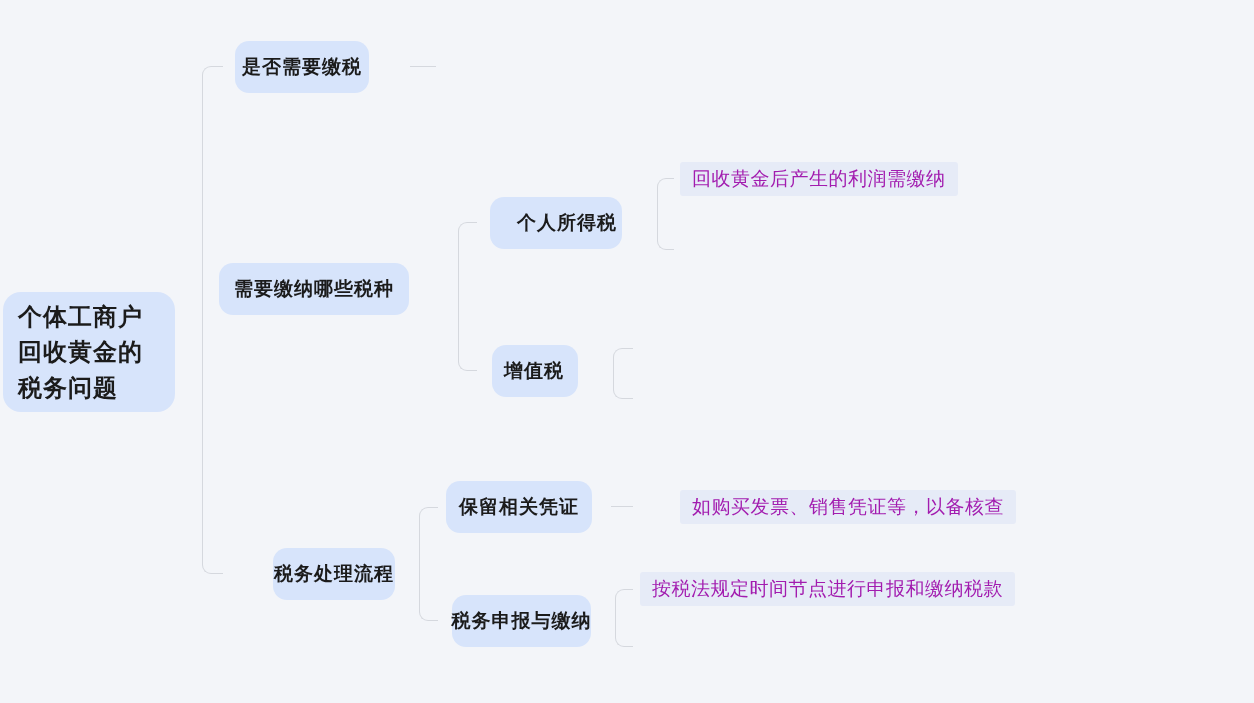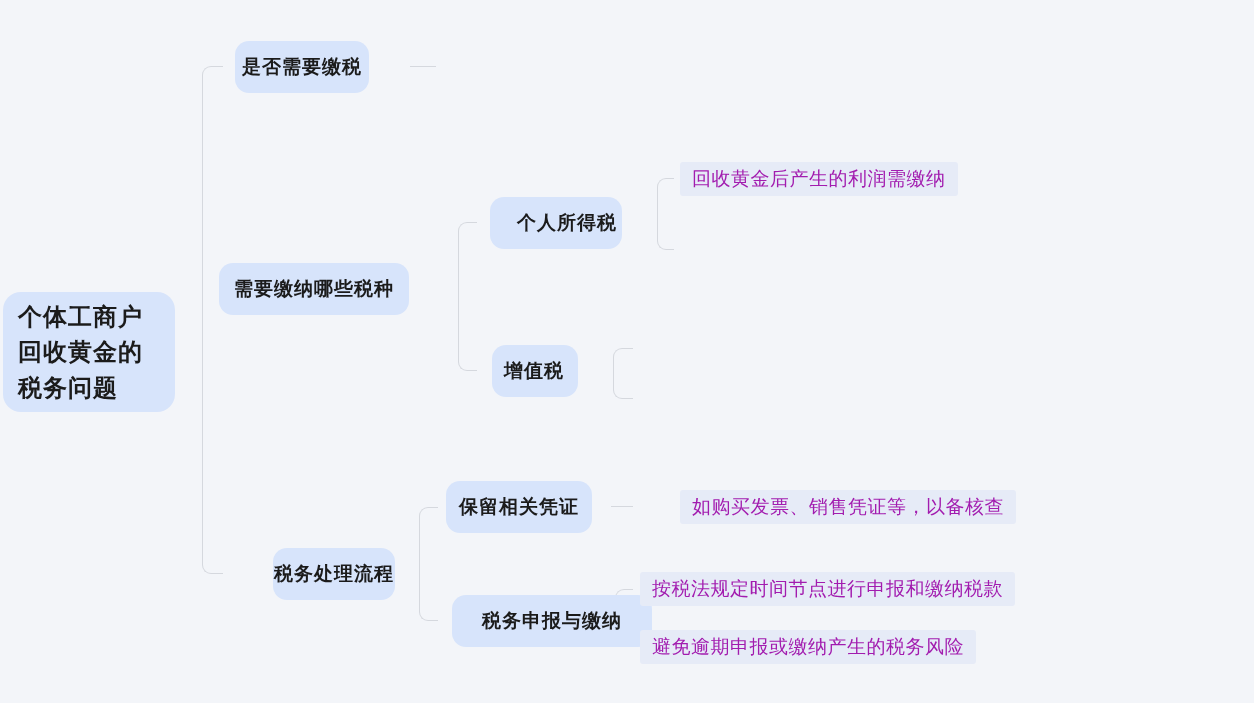--- a/index.html
+++ b/index.html
@@ -93,19 +93,18 @@
 
   <div class="node" style="left:235px;top:548px;width:122px;margin-left:38px;">
     <span>税务处理流程</span>
   </div>
 
   <div class="node" style="left:446px;top:481px;width:146px;justify-content:center;">
     <span>保留相关凭证</span>
   </div>
   <div class="leaf" style="left:680px;top:490px;">如购买发票、销售凭证等，以备核查</div>
 
-  <div class="node" style="left:452px;top:595px;width:200px;text-align:right;">
+  <div class="node" style="left:452px;top:595px;width:139px;text-align:right;">
     <span>税务申报与缴纳</span>
   </div>
   <div class="leaf" style="left:640px;top:572px;">按税法规定时间节点进行申报和缴纳税款</div>
-  <div class="leaf" style="left:640px;top:630px;">避免逾期申报或缴纳产生的税务风险</div>
 
 </div>
 
 </body></html>

